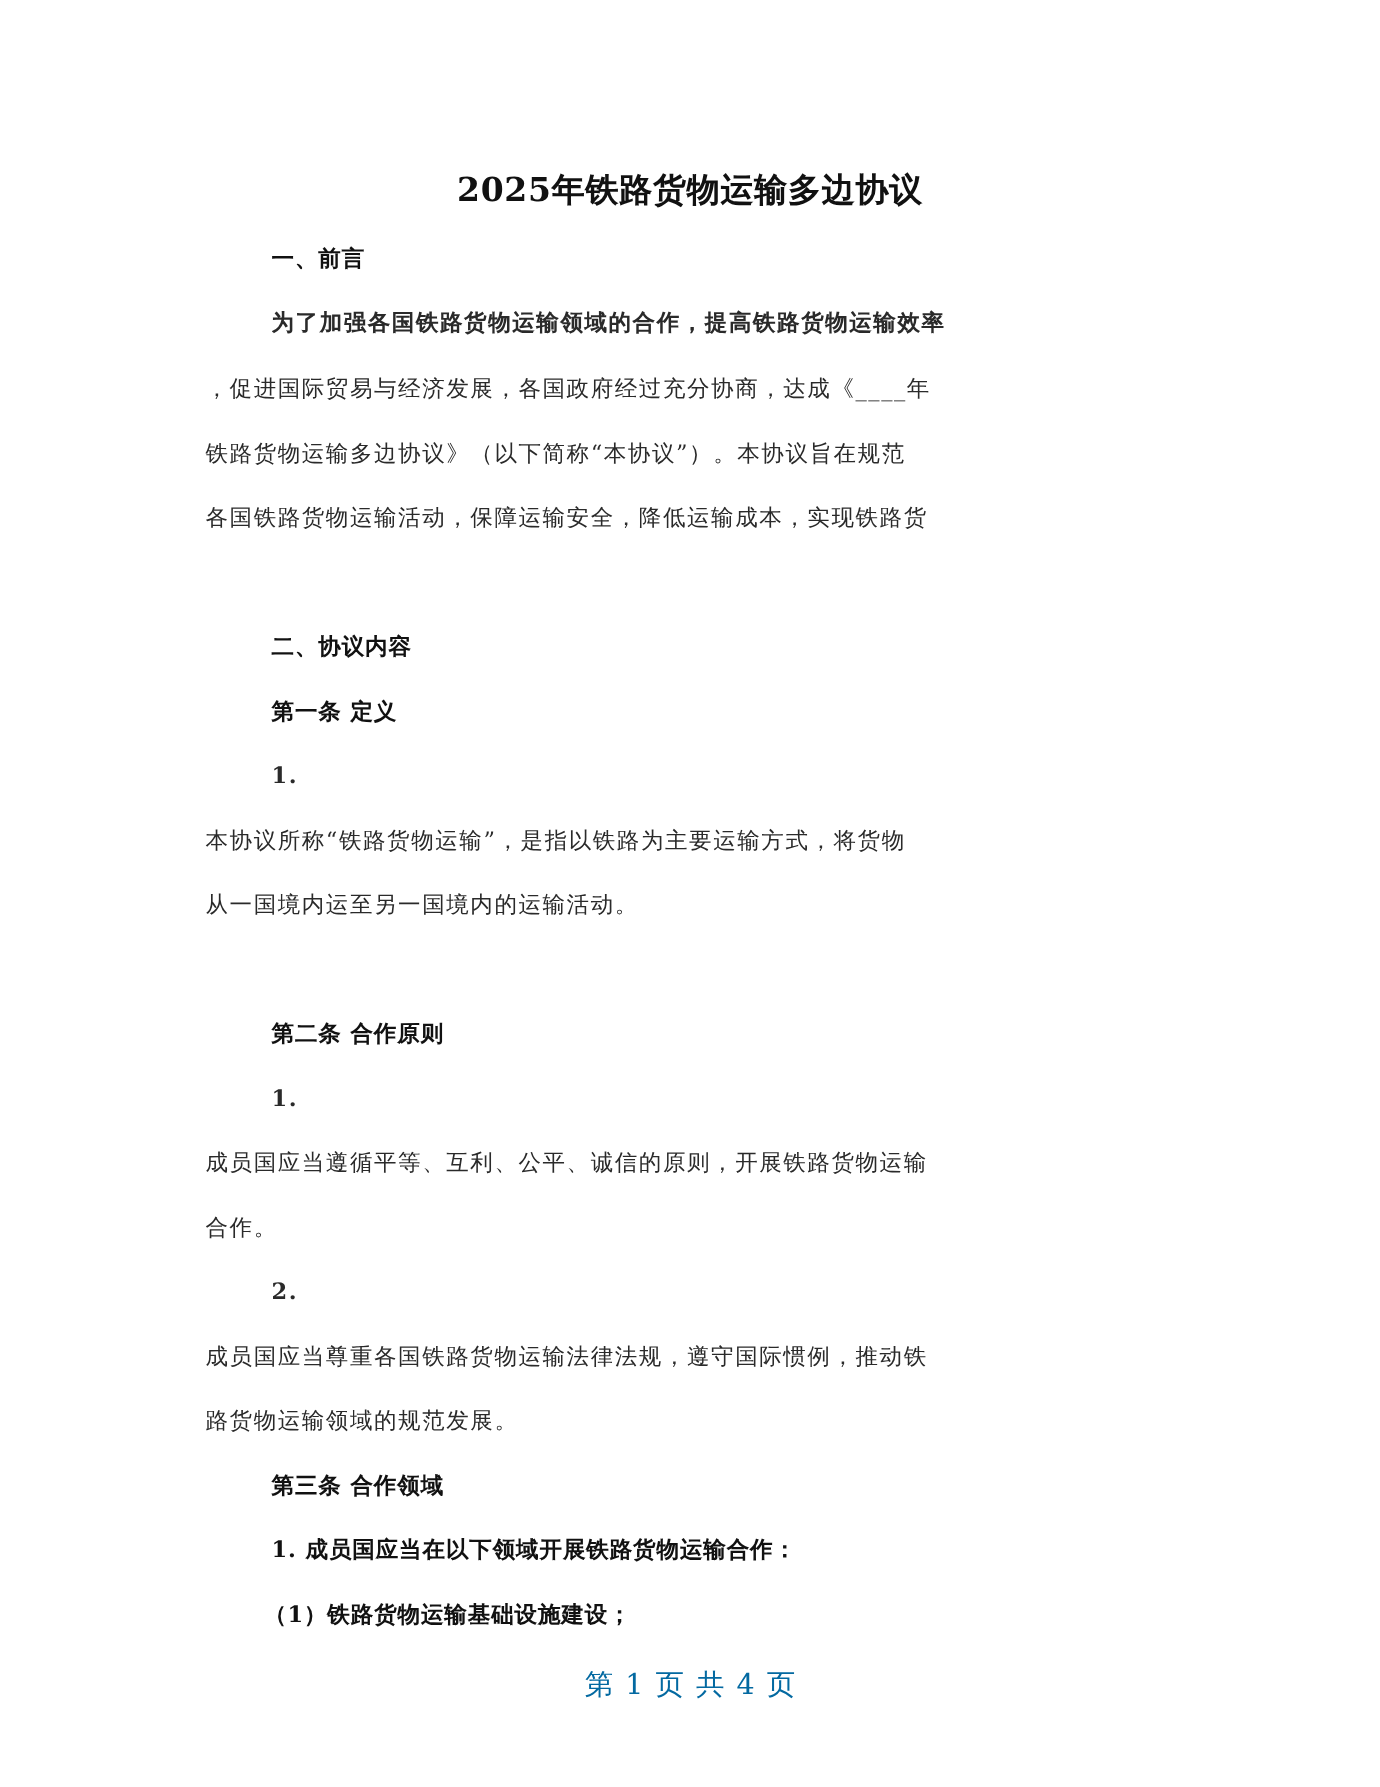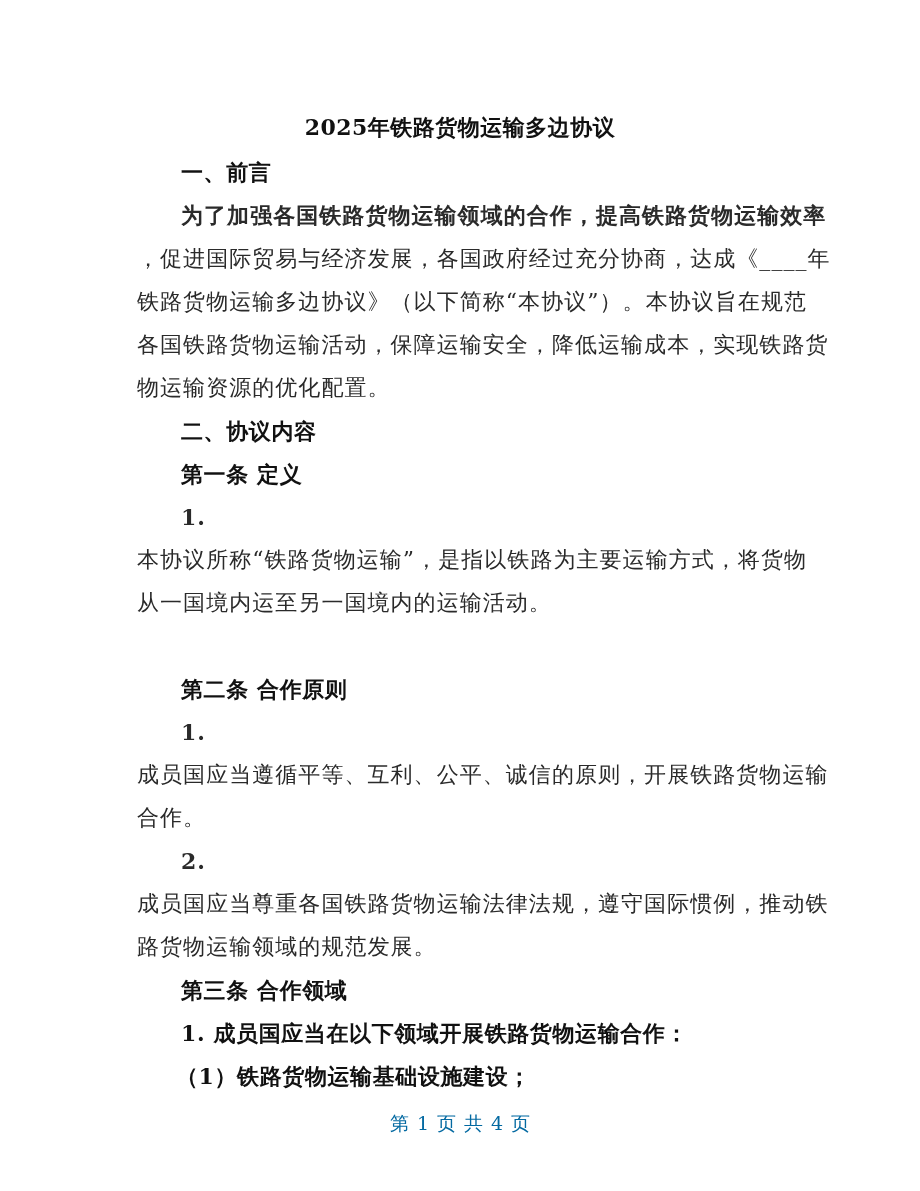--- a/index.html
+++ b/index.html
@@ -1,19 +1,19 @@
 <!DOCTYPE html>
 <html><head>
   <meta charset="utf-8">
   <style>
     html, body { margin: 0; padding: 0; background: #ffffff; }
     body { width: 920px; height: 1191px; position: relative; overflow: hidden;
       font-family: "DejaVu Serif", "Liberation Serif", serif; color: #1a1a1a; }
     .page { position: absolute; left: 0; top: 0; width: 920px; height: 1191px; background: #fff; }
-    .ln { position: absolute; left: 137px; width: 660px; font-size: 22px; line-height: 28px;
+    .ln { position: absolute; left: 137px; width: 660px; font-size: 15px; line-height: 28px;
       white-space: nowrap; letter-spacing: 1.05px; color: #2a2a2a; }
     .ind { left: 181px; font-weight: bold; }
     .bold { font-weight: bold; color: #111; letter-spacing: 0.6px; }
     .title { position: absolute; left: 0; width: 920px; text-align: center; top: 112px;
       font-size: 22px; font-weight: bold; line-height: 30px; color: #111; letter-spacing: 0.5px; }
     .footer { position: absolute; left: 0; width: 920px; text-align: center; top: 1110px;
       font-size: 19px; line-height: 26px; color: #0369a1; word-spacing: 6px; }
     .footer span { margin: 0 4px; }
     .sub { left: 186px; }
   </style>
@@ -23,21 +23,20 @@
 <div class="page">
 
   <div class="title">2025年铁路货物运输多边协议</div>
 
   <div class="ln ind bold" style="top:158px">一、前言</div>
 
   <div class="ln ind" style="top:201px">为了加强各国铁路货物运输领域的合作，提高铁路货物运输效率</div>
   <div class="ln" style="top:245px">，促进国际贸易与经济发展，各国政府经过充分协商，达成《____年</div>
   <div class="ln" style="top:288px">铁路货物运输多边协议》（以下简称“本协议”）。本协议旨在规范</div>
   <div class="ln" style="top:331px">各国铁路货物运输活动，保障运输安全，降低运输成本，实现铁路货</div>
-  <div class="ln" style="top:374px">物运输资源的优化配置。</div>
 
   <div class="ln ind bold" style="top:417px">二、协议内容</div>
 
   <div class="ln ind bold" style="top:460px">第一条 定义</div>
   <div class="ln ind" style="top:503px">1.</div>
   <div class="ln" style="top:546px">本协议所称“铁路货物运输”，是指以铁路为主要运输方式，将货物</div>
   <div class="ln" style="top:589px">从一国境内运至另一国境内的运输活动。</div>
 
   <div class="ln ind bold" style="top:675px">第二条 合作原则</div>
   <div class="ln ind" style="top:718px">1.</div>

